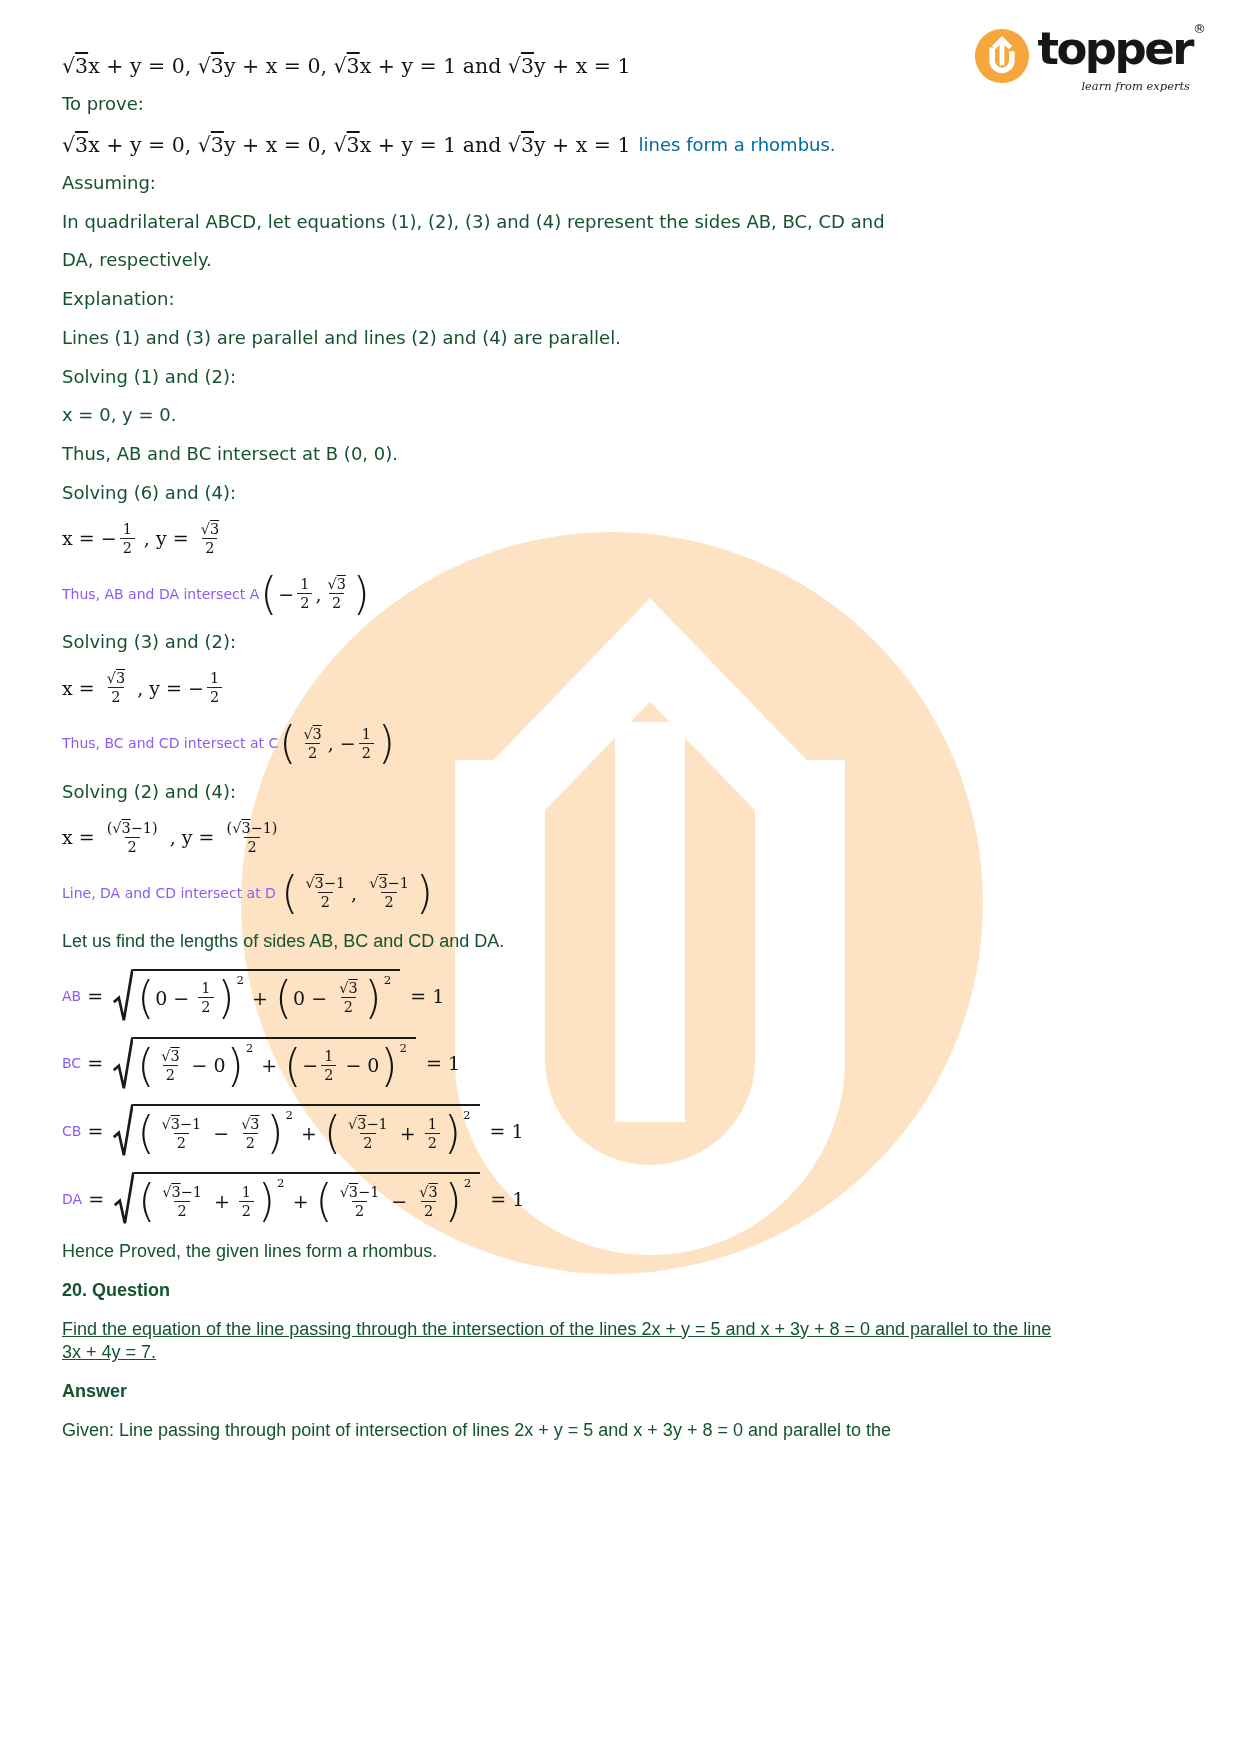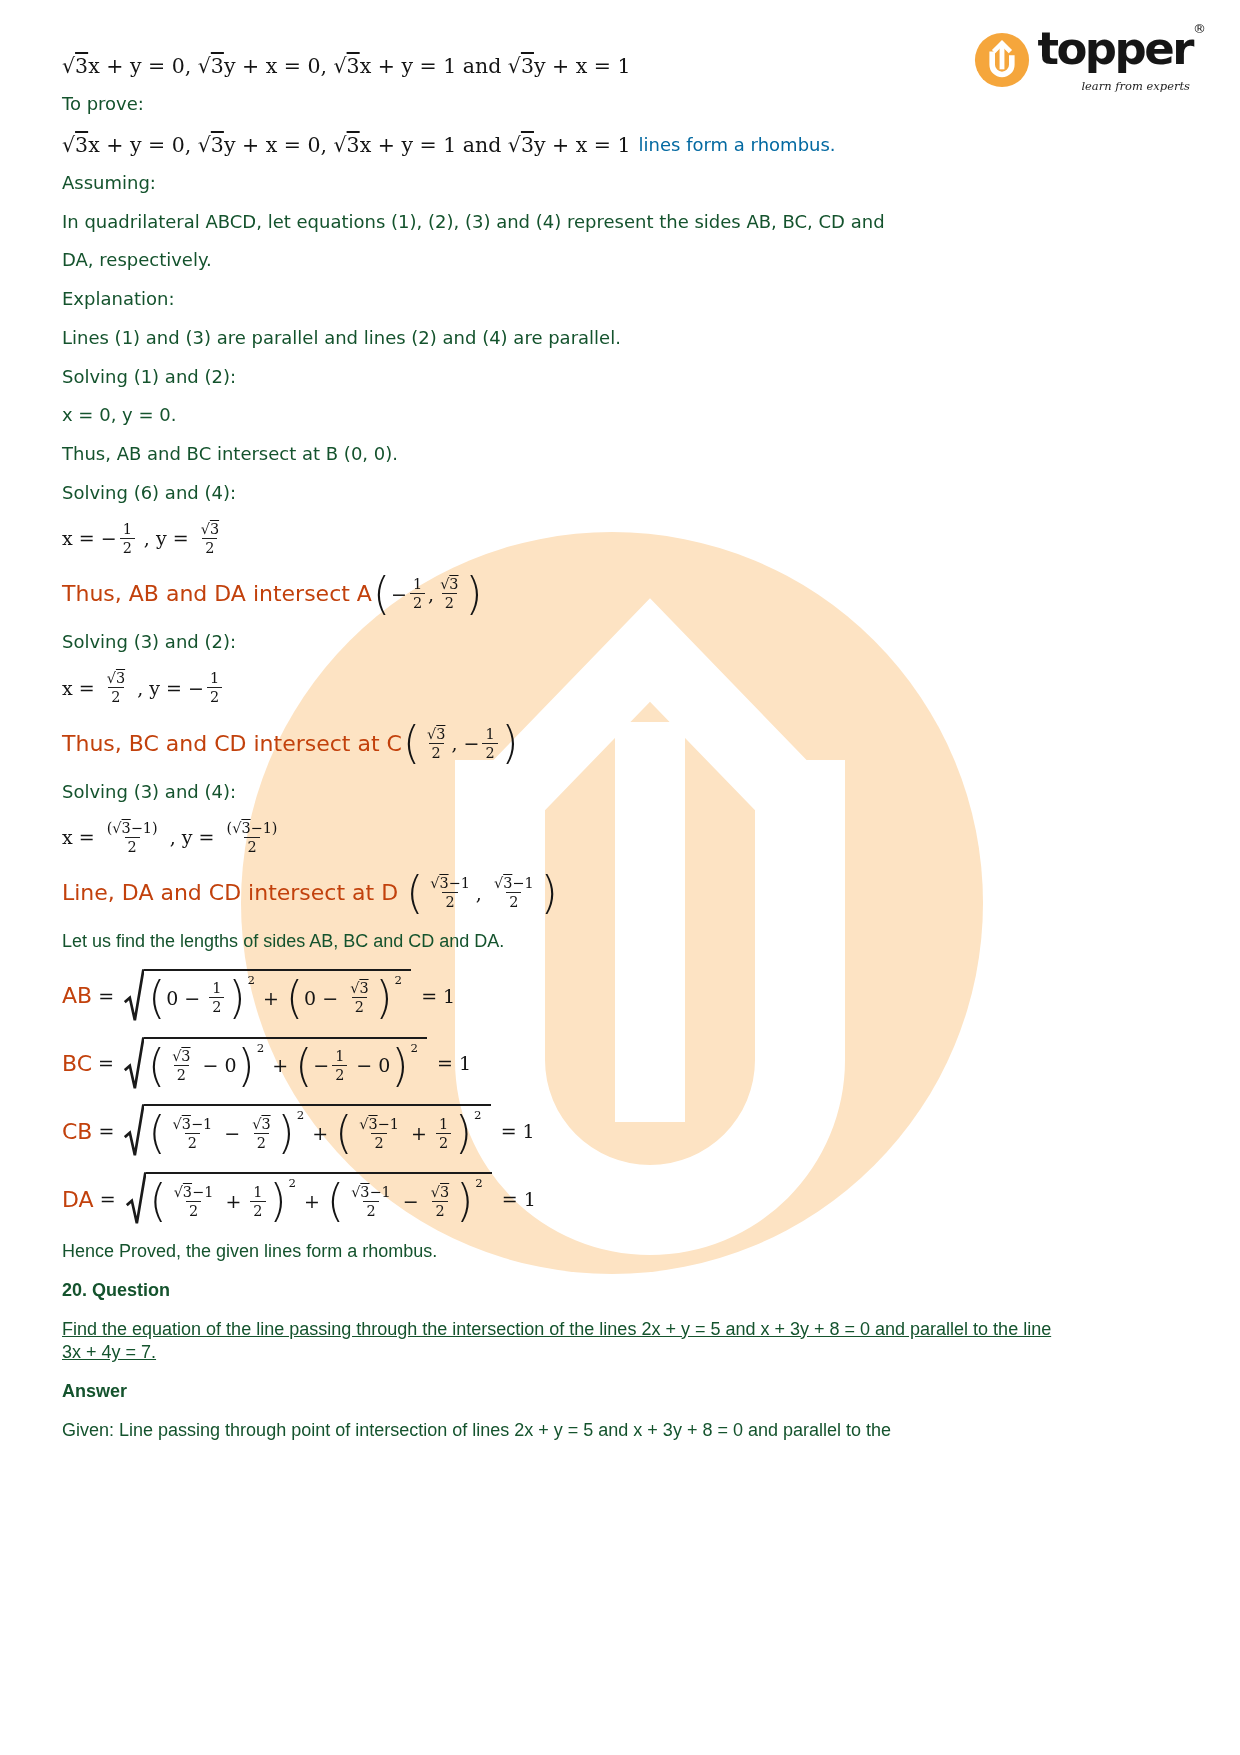--- a/index.html
+++ b/index.html
@@ -4,21 +4,21 @@
 <style>
   html,body{margin:0;padding:0;}
   body{width:1240px;height:1755px;background:#ffffff;overflow:hidden;
        font-family:"DejaVu Sans",sans-serif;color:#1a1a1a;}
   .page{position:relative;width:1240px;height:1755px;background:#fff;}
 
   
   .watermark{position:absolute;left:0;top:0;width:1240px;height:1755px;z-index:0;pointer-events:none;}
 
   
-  .logo{position:absolute;top:28px;right:48px;z-index:2;display:flex;align-items:center;gap:7px;}
+  .logo{position:absolute;top:28px;right:48px;z-index:2;display:flex;gap:7px;}
   .logo-circle{width:56px;height:56px;display:block;}
   .logo-textwrap{position:relative;display:flex;flex-direction:column;align-items:flex-end;}
   .brand{font-family:"DejaVu Sans",sans-serif;font-weight:bold;font-size:45px;line-height:0.95;
          letter-spacing:-2.5px;color:#161616;}
   .reg{position:absolute;top:-7px;right:-14px;font-size:13px;color:#161616;font-weight:normal;}
   .tagline{font-family:"DejaVu Serif",serif;font-style:italic;font-size:11.5px;color:#222;
            margin-top:8px;margin-right:2px;}
 
   
   .content{position:relative;z-index:1;padding:50px 60px 0 62px;}
@@ -28,21 +28,21 @@
   .qtext{max-width:1000px;line-height:1.55;margin-bottom:17px;text-decoration:underline;}
   .given{margin-top:28px;}
 
   
   .math-line{display:flex;align-items:center;flex-wrap:wrap;
              font-family:"DejaVu Serif",serif;font-size:19px;color:#141414;
              margin:2px 0 14px 0;min-height:28px;}
   .math-line.lg{font-size:20.5px;margin-bottom:12px;}
   .math-frag{display:inline-flex;align-items:center;}
   .mt{white-space:pre;}
-  .mb{font-family:"DejaVu Sans",sans-serif;font-size:22px;color:#c2410c;white-space:pre;}
+  .mb{font-family:"DejaVu Sans",sans-serif;font-size:14px;color:#8b5cf6;white-space:pre;}
   .msq{white-space:pre;}
   .ov{text-decoration:overline;}
   .mfrac{display:inline-flex;flex-direction:column;align-items:center;font-size:0.76em;
          margin:0 3px;vertical-align:middle;}
   .mfrac .num,.mfrac .den{display:inline-flex;align-items:center;justify-content:center;
          padding:0 3px;line-height:1.25;}
   .mfrac .den{border-top:1.4px solid #222;}
   .mpar{display:inline-flex;align-items:center;}
   .paren{font-size:2.3em;line-height:1.05;font-weight:300;font-family:"DejaVu Sans",sans-serif;
          transform:scaleY(1.03);margin:0 1px;}
@@ -206,21 +206,21 @@
               <span class="mt">1</span>
             </span>
             <span class="den">
               <span class="mt">2</span>
             </span>
           </span>
           <span class="paren">)</span>
         </span>
       </div>
 
-    <p>Solving (3) and (4):</p>
+    <p>Solving (2) and (4):</p>
 
     <div class="math-line">
         <span class="mt">x = </span>
         <span class="mfrac">
           <span class="num">
             <span class="mt">(</span>
             <span class="msq">√<span class="ov">3</span></span>
             <span class="mt">−1)</span>
           </span>
           <span class="den">

